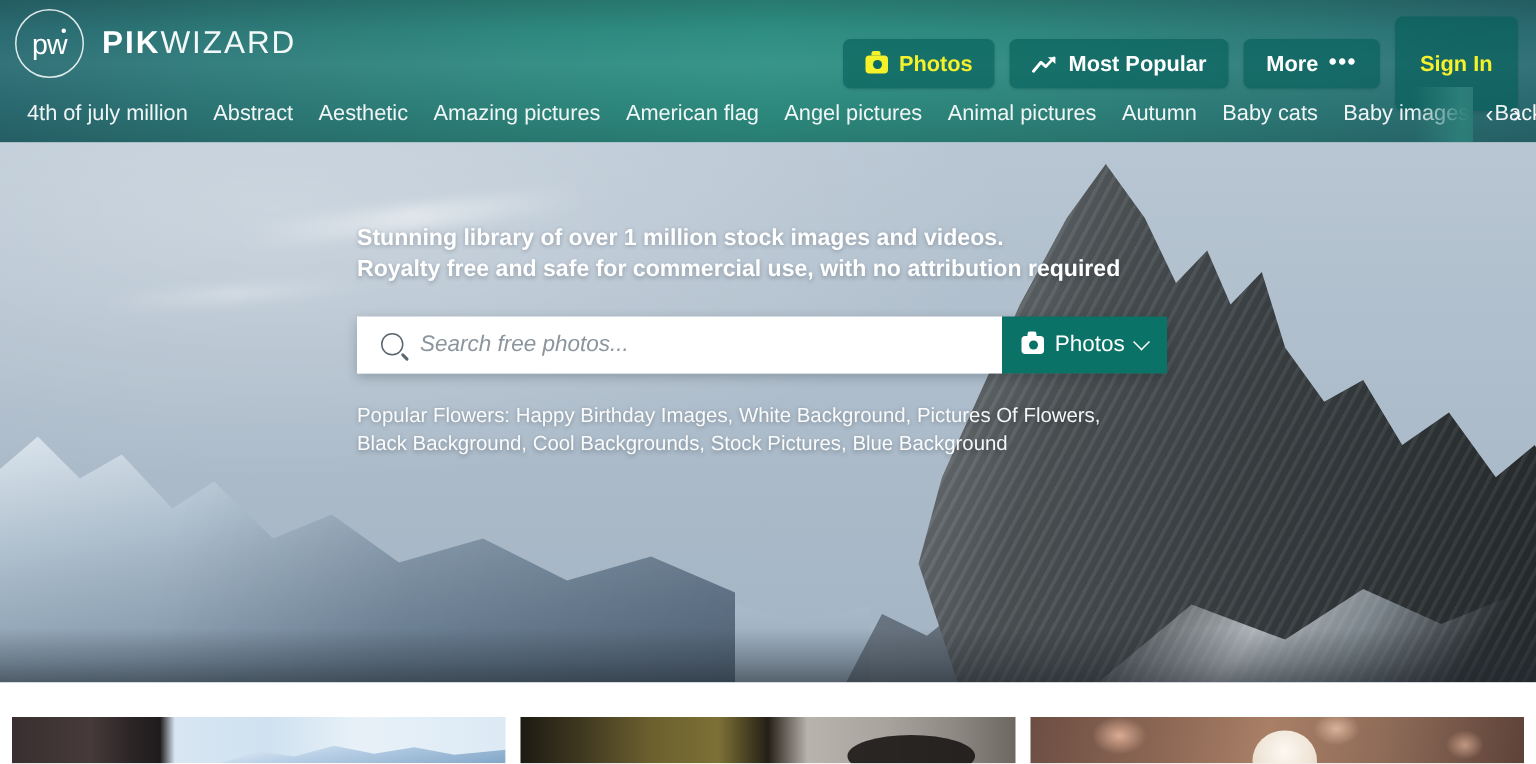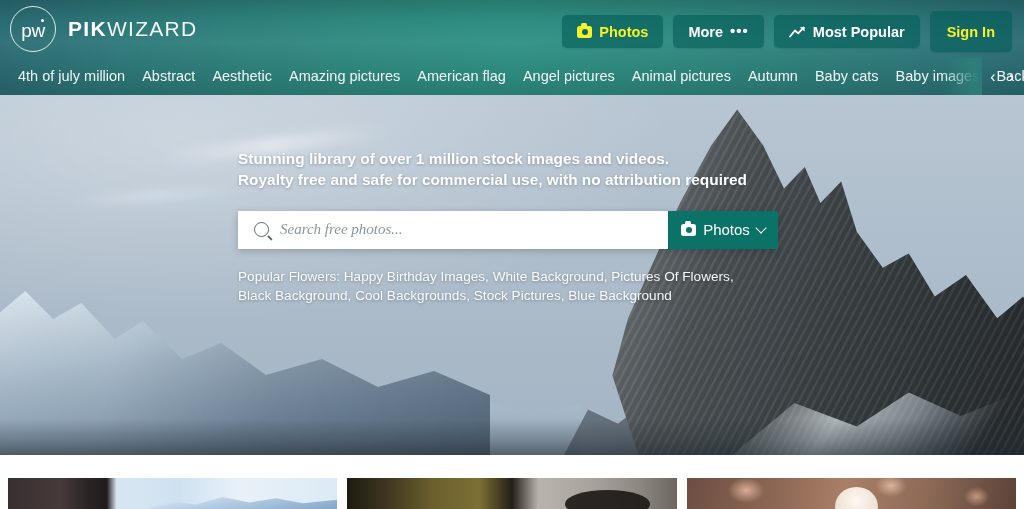--- a/index.html
+++ b/index.html
@@ -114,21 +114,21 @@
     gap: 7px;
     padding: 0 15px;
     font-size: 14.5px;
     font-weight: 700;
     color: #ffffff;
     white-space: nowrap;
     cursor: pointer;
     box-shadow: 0 1px 2px rgba(0,0,0,0.10);
   }
   .nav-btn.accent { color: #f5f12a; }
-  .nav-btn.signin { padding: 4px 17px; }
+  .nav-btn.signin { padding: 15px 17px; }
 
   .ico-cam-y {
     width: 15px; height: 12px;
     background: #f5f12a;
     border-radius: 2.5px;
     position: relative;
     flex: none;
   }
   .ico-cam-y::before {
     content: "";
@@ -370,21 +370,21 @@
     position: absolute;
     right: -5px; bottom: -3px;
     width: 6px; height: 1.8px;
     background: #5a6670;
     transform: rotate(45deg);
     border-radius: 1px;
   }
   .search-input {
     border: 0;
     outline: 0;
-    font-family: Liberation Serif, serif;
+    font-family: Liberation Sans, sans-serif;
     font-style: italic;
     font-size: 15px;
     color: #0f172a;
     background: transparent;
     width: 100%;
     padding: 0;
   }
   .search-input::placeholder { color: #8b959d; opacity: 1; }
   .search-type {
     width: 110px;
@@ -526,30 +526,30 @@
 
       <div class="nav">
 
         <div class="nav-btn accent">
           <i class="ico-cam-y"></i>
           <span>Photos</span>
         </div>
 
 
         <div class="nav-btn">
-          <span>More</span>
-          <span class="dots">•••</span>
-        </div>
-
-        <div class="nav-btn">
           <svg class="ico-trend" viewBox="0 0 17 12">
             <path d="M1 10.5 L6 4.5 L9.2 7.4 L14.6 1.6" fill="none" stroke="#ffffff" stroke-width="1.9" stroke-linecap="round" stroke-linejoin="round"></path>
             <path d="M10.6 1.2 L15.6 1.2 L15.6 5.6 Z" fill="#ffffff"></path>
           </svg>
           <span>Most Popular</span>
+        </div>
+
+        <div class="nav-btn">
+          <span>More</span>
+          <span class="dots">•••</span>
         </div>
 
         <div class="nav-btn accent signin">
           <span>Sign In</span>
         </div>
 
       </div>
     </div>
 
     <div class="catbar">

